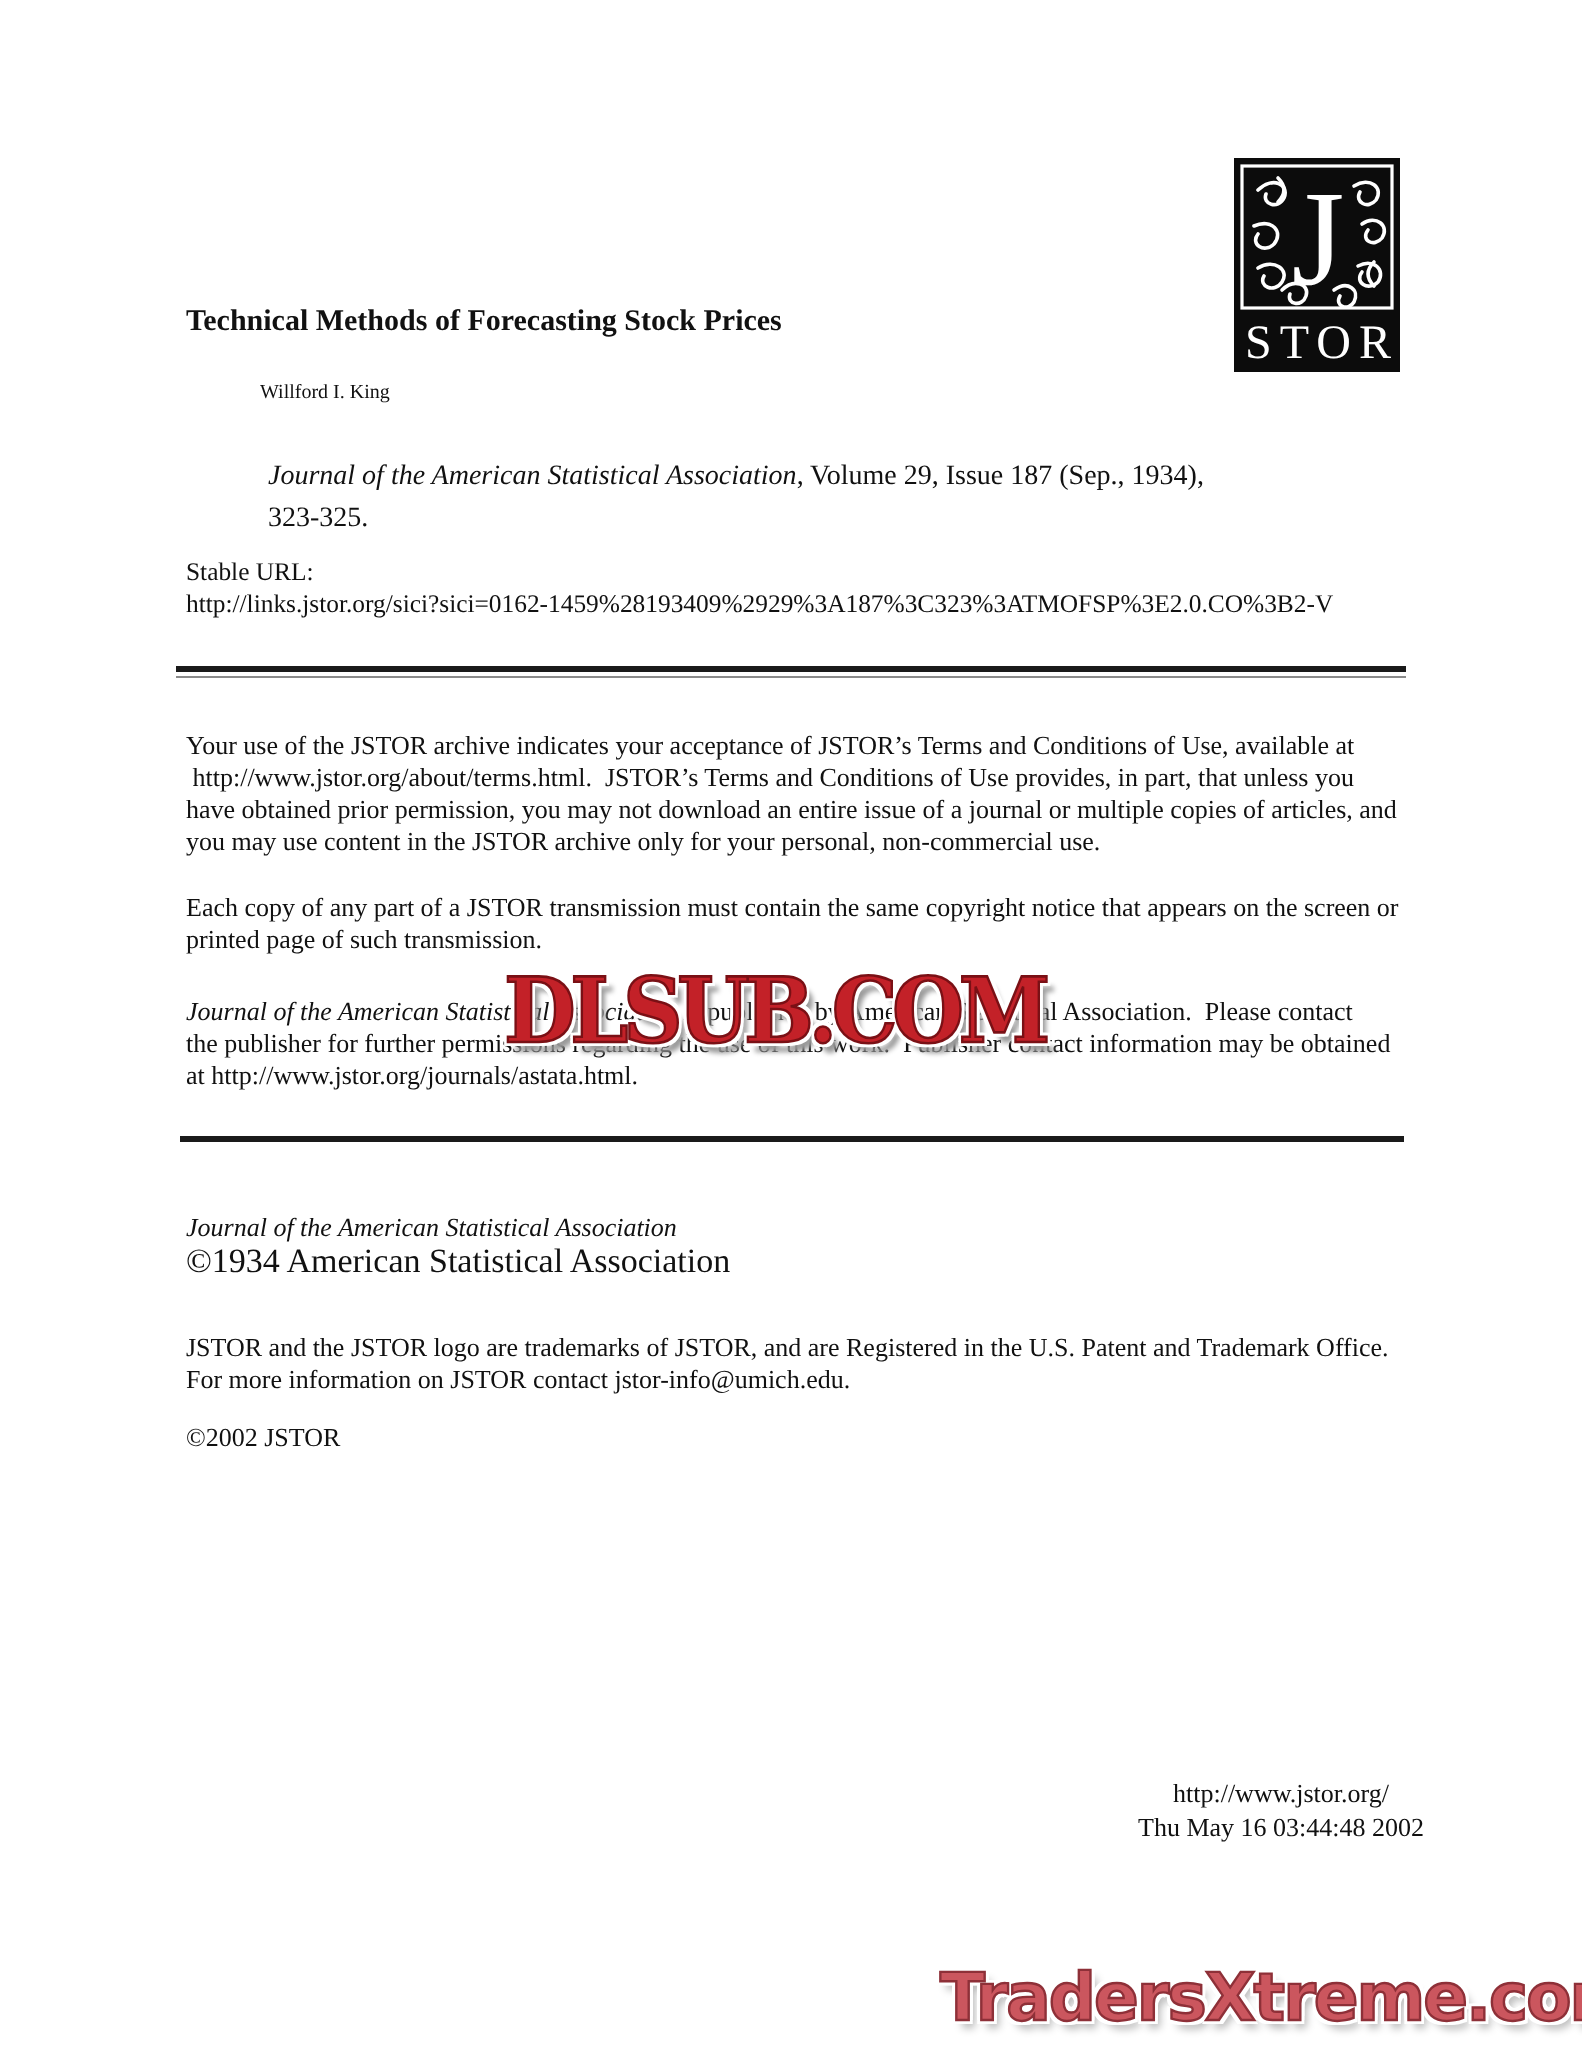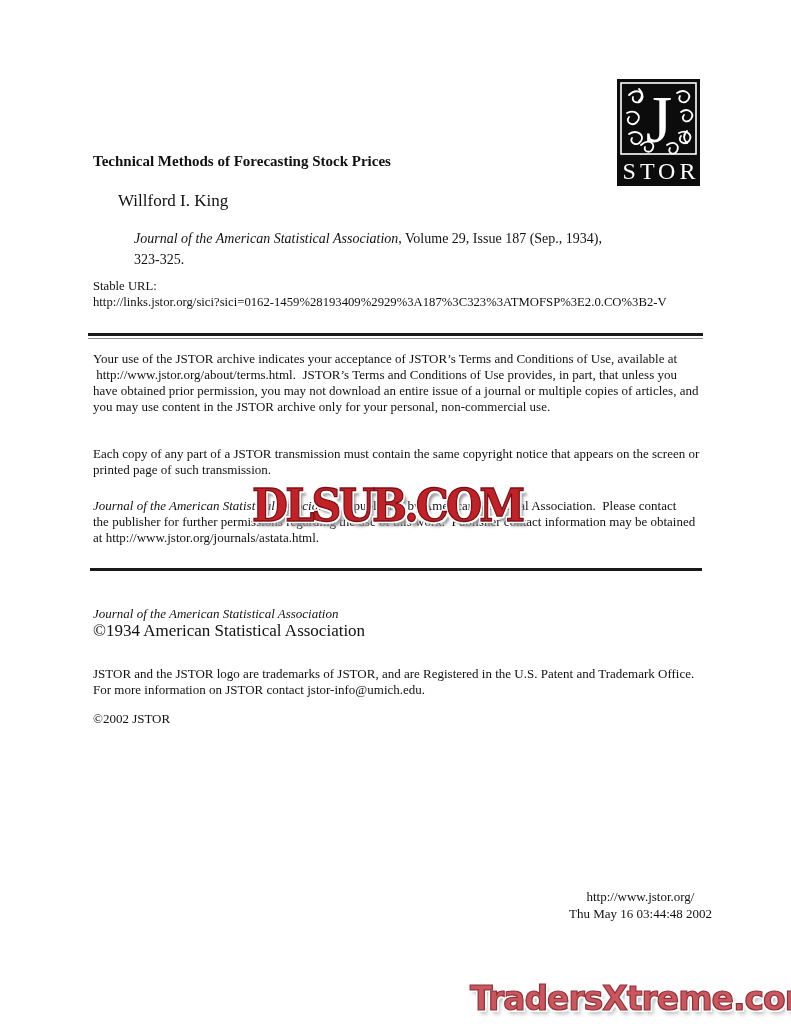--- a/index.html
+++ b/index.html
@@ -27,34 +27,34 @@
     color:transparent;
     text-shadow:none;
   }
 
   
   .logo{left:617px;top:79px;width:83px;height:107px;}
   .logo svg{display:block;}
 
   
   .title{left:93px;top:153px;font-size:15px;font-weight:bold;}
-  .author{left:118px;top:191px;font-size:17px;}
+  .author{left:130px;top:191px;font-size:10px;}
   .citation{left:134px;top:228px;font-size:14px;line-height:21px;white-space:pre-wrap;width:600px;}
   .citation .it{font-style:italic;}
 
   .stable{left:93px;top:278px;font-size:12.7px;line-height:16px;white-space:pre-wrap;}
 
   
   .rule1a{left:88px;top:333px;width:615px;height:3px;background:#1a1a1a;}
   .rule1b{left:88px;top:338px;width:615px;height:1px;background:#8a8a8a;}
   .rule2{left:90px;top:568px;width:612px;height:3px;background:#1a1a1a;}
 
   
   .para{font-size:13px;line-height:16px;white-space:pre-wrap;width:660px;}
-  .p1{left:93px;top:351px;}
+  .p1{left:93px;top:365px;}
   .p2{left:93px;top:446px;}
   .p3{left:93px;top:498px;}
   .p3 .it{font-style:italic;}
 
   
   .dlsub{
     left:252px;top:479px;
     font-family:"DejaVu Serif", serif;
     font-weight:900;
     font-size:45px;

